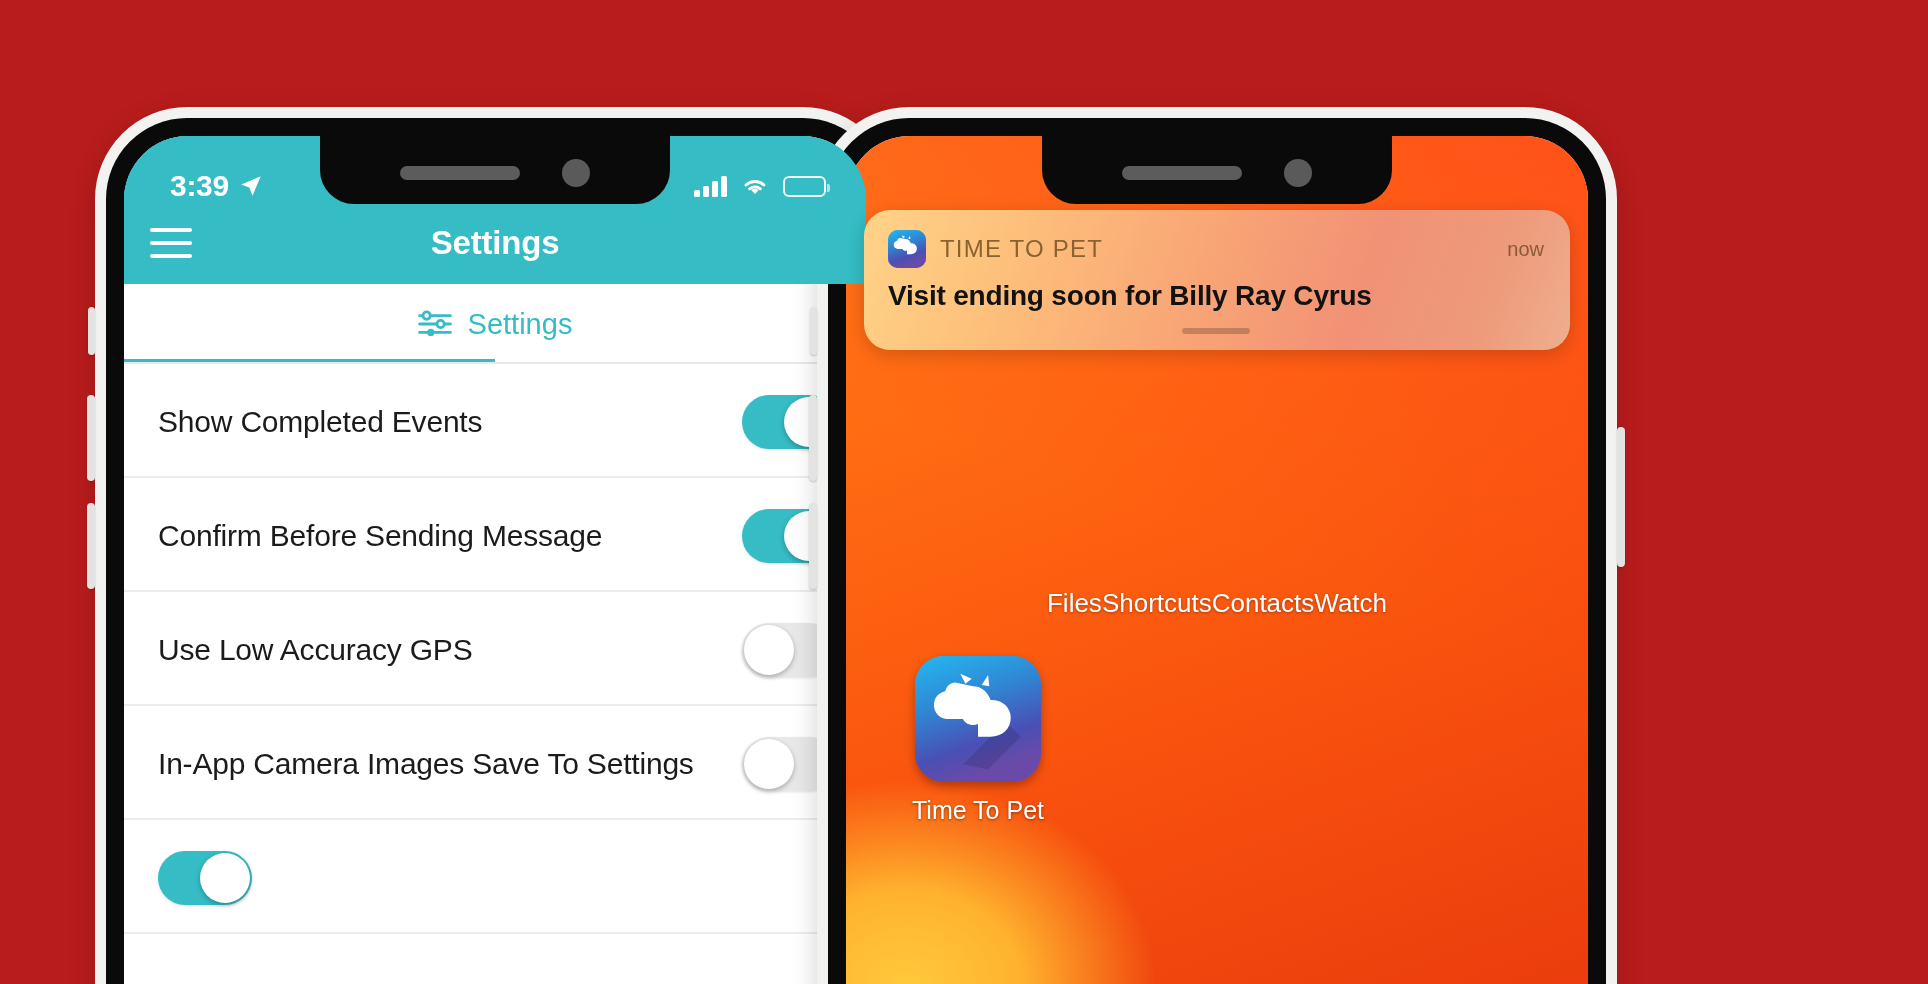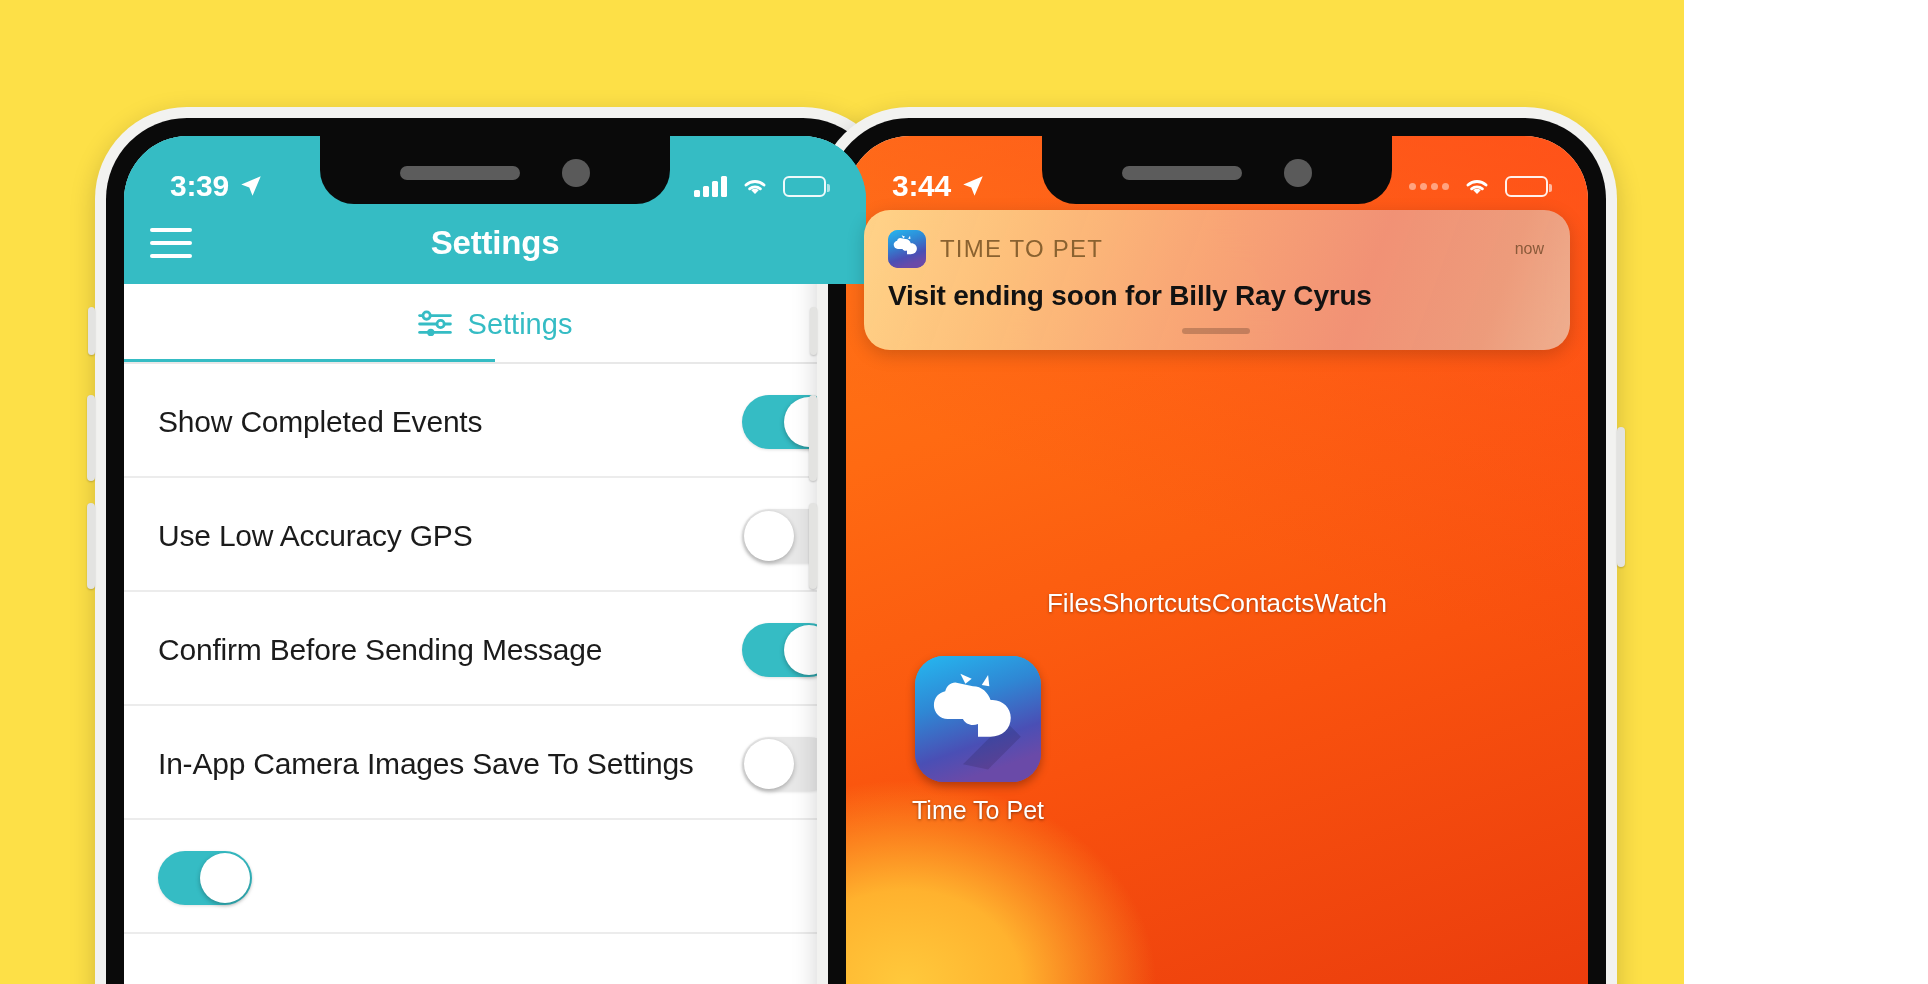--- a/index.html
+++ b/index.html
@@ -2,21 +2,21 @@
 <html><head>
 <meta charset="utf-8">
 <style>
   * { box-sizing: border-box; margin: 0; padding: 0; }
   html, body {
     width: 1928px; height: 984px;
     background: #ffffff;
     font-family: "Liberation Sans", sans-serif;
     overflow: hidden;
   }
-  .stage { position: relative; width: 1684px; height: 984px; background: #fde047; }
+  .stage { position: relative; width: 1928px; height: 984px; background: #b91c1c; }
 
   
   .phone {
     position: absolute;
     width: 800px;
     border-radius: 92px;
     background: #f2f2f0;
     padding: 11px;
     box-shadow: 0 8px 26px rgba(0,0,0,0.18);
   }
@@ -144,21 +144,21 @@
                       rgba(248,170,125,.93) 48%, rgba(240,150,125,.93) 70%,
                       rgba(236,160,130,.94) 88%, rgba(238,180,150,.95) 100%);
     backdrop-filter: blur(22px);
     box-shadow: 0 5px 18px rgba(0,0,0,.18);
     z-index: 25;
   }
   .notif-head { display:flex; align-items:center; gap: 14px; margin-bottom: 12px; }
   .notif-icon { width: 38px; height: 38px; border-radius: 10px; overflow:hidden; flex:0 0 auto;
     background: linear-gradient(170deg, #25b8f0 0%, #2f87d4 42%, #4a4fb5 78%, #6a4aa8 100%); position:relative; }
   .notif-app { font-size: 24px; color: #8a6230; letter-spacing: 1.2px; font-weight: 400; }
-  .notif-time { margin-left:auto; font-size: 16px; color: #8a5a3a; }
+  .notif-time { margin-left:auto; font-size: 20px; color: #8a5a3a; }
   .notif-title { font-size: 28px; font-weight: 700; color: #121212; letter-spacing: -0.2px; margin-bottom: 16px; }
   .notif-body { font-size: 27px; color: #1c1c1c; line-height: 1.18; letter-spacing: -0.2px; }
   .notif-grip { width: 68px; height: 6px; border-radius: 3px; background: rgba(90,60,40,.32); margin: 12px auto 0; }
 </style>
 </head>
 <body>
 
 <div class="stage">
 
   <div class="phone" id="leftPhone" style="left:95px; top:107px; height:980px;">
@@ -224,28 +224,28 @@
         </div>
 
         <div class="rows" id="settingsRows">
             <div class="srow">
               <div class="srow-label">Show Completed Events</div>
               <div class="toggle on">
                 <span class="knob"></span>
               </div>
             </div>
             <div class="srow">
+              <div class="srow-label">Confirm Before Sending Message</div>
+              <div class="toggle on">
+                <span class="knob"></span>
+              </div>
+            </div>
+            <div class="srow">
               <div class="srow-label">Use Low Accuracy GPS</div>
               <div class="toggle off">
-                <span class="knob"></span>
-              </div>
-            </div>
-            <div class="srow">
-              <div class="srow-label">Confirm Before Sending Message</div>
-              <div class="toggle on">
                 <span class="knob"></span>
               </div>
             </div>
             <div class="srow">
               <div class="srow-label">In-App Camera Images Save To Settings</div>
               <div class="toggle off">
                 <span class="knob"></span>
               </div>
             </div>
             <div class="srow">
@@ -269,42 +269,20 @@
     <div class="phone-body">
       <div class="screen">
 
         <div class="homescreen"></div>
 
         <div class="notch">
           <div class="speaker"></div>
           <div class="camera"></div>
         </div>
 
-        <div class="statusbar">
-          <div class="status-left">
-            <span>3:44</span>
-            <svg class="loc-arrow" width="26" height="26" viewBox="0 0 24 24">
-              <path d="M21 3 L3 10.5 L10.4 13.3 L13.4 21 Z" fill="#fff"></path>
-            </svg>
-          </div>
-          <div class="status-right">
-            <span class="dots">
-                <i></i>
-                <i></i>
-                <i></i>
-                <i></i>
-              </span>
-            <svg width="30" height="22" viewBox="0 0 24 18">
-              <path d="M12 15.6 l3-3.2a4.3 4.3 0 0 0-6 0z" fill="#fff"></path>
-              <path d="M4.6 8.2A11 11 0 0 1 19.4 8.2" stroke="#fff" stroke-width="2.4" fill="none" stroke-linecap="round"></path>
-              <path d="M7.6 11.3a7 7 0 0 1 8.8 0" stroke="#fff" stroke-width="2.4" fill="none" stroke-linecap="round"></path>
-            </svg>
-            <span class="batt"><span class="fill" style="width:52%"></span></span>
-          </div>
-        </div>
 
         <div class="dock-labels">
           <span>Files</span>
           <span>Shortcuts</span>
           <span>Contacts</span>
           <span>Watch</span>
         </div>
 
         <div class="appicon-wrap">
           <div class="appicon">

